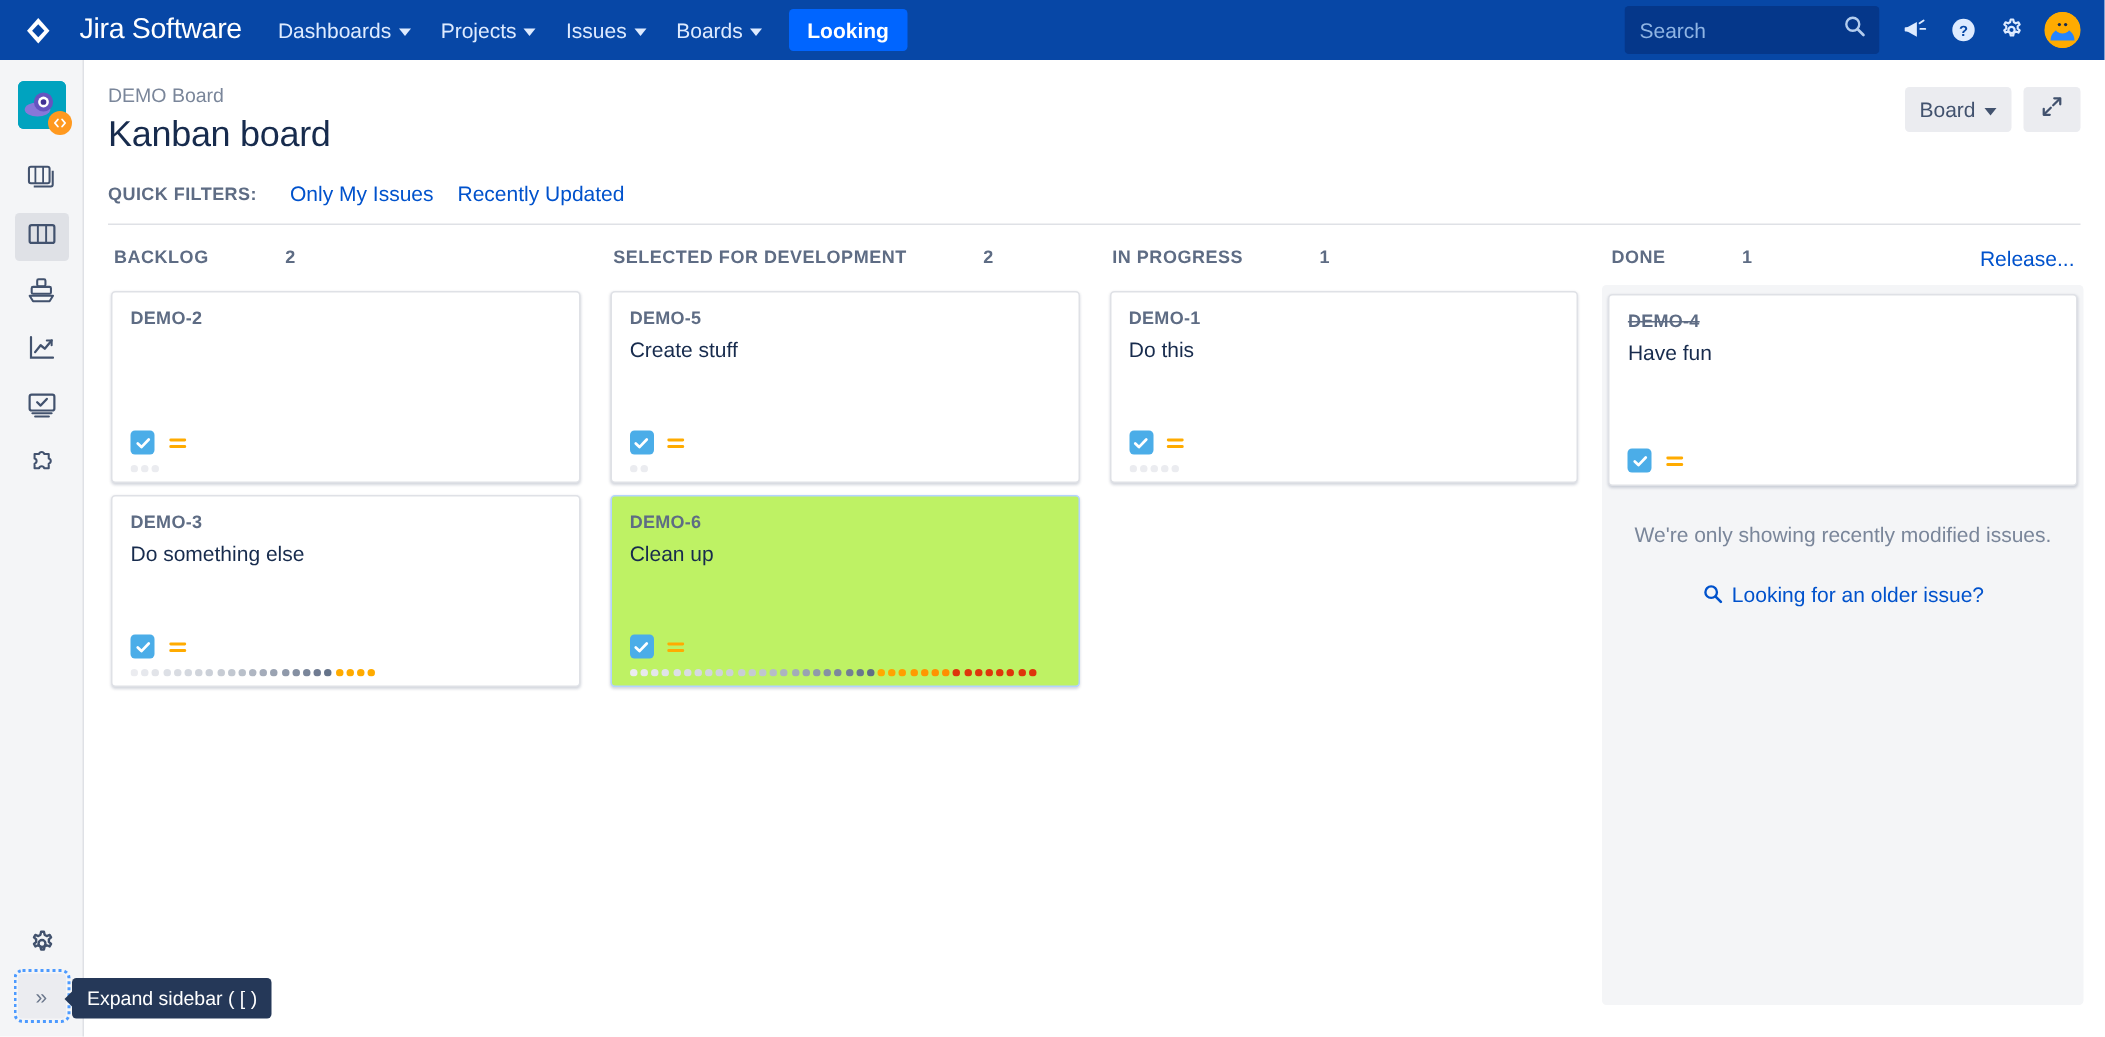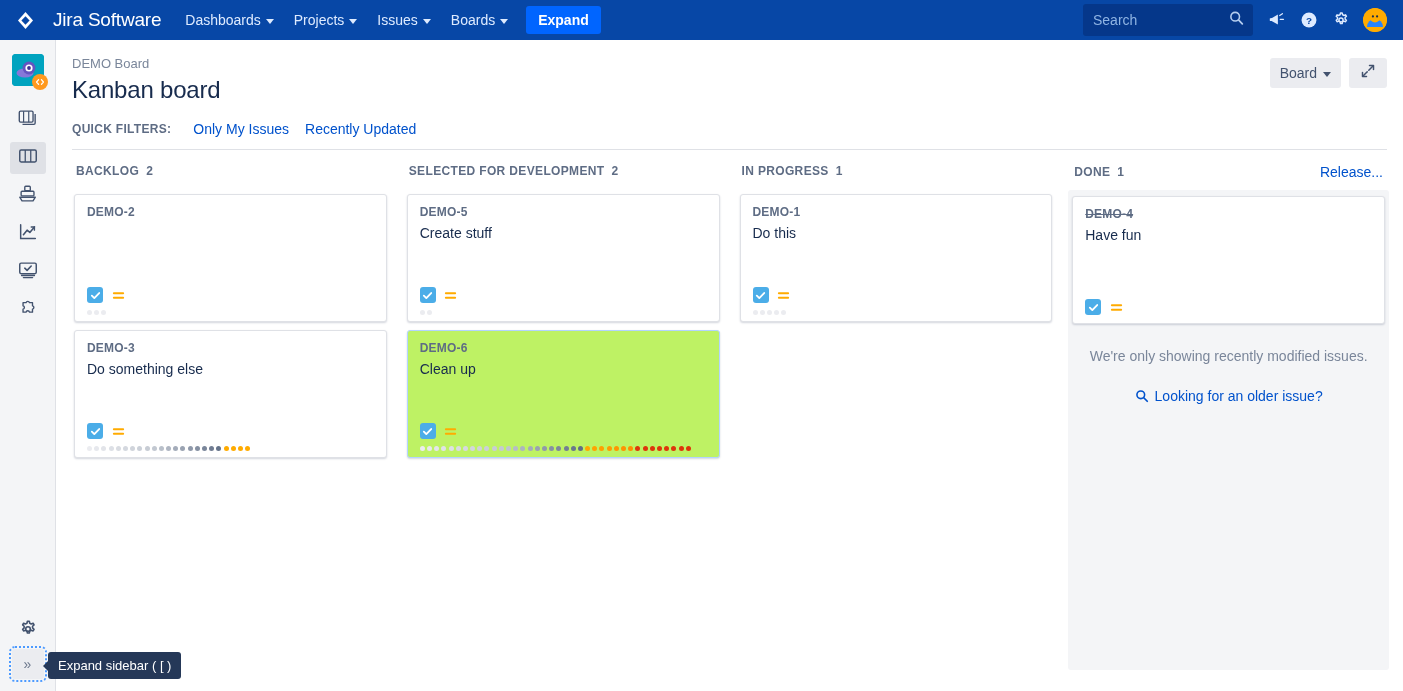--- a/index.html
+++ b/index.html
@@ -186,22 +186,22 @@
   
   .board {
     display: flex; padding: 0 8px; margin-top: 0px;
     height: 520px; align-items: stretch;
   }
   .column {
     flex: 1 1 0; min-width: 0; padding: 0 6px;
     display: flex; flex-direction: column;
   }
   .col-head {
-    display: flex; align-items: center;
-    padding: 14px 6px 10px 6px; min-height: 38px;
+    display: flex; 
+    padding: 14px 6px 10px 6px; min-height: 38px; gap: 44px;
   }
   .col-name {
     font-size: 12px; font-weight: 700; color: #5E6C84;
     letter-spacing: 0.35px; text-transform: uppercase;
   }
   .col-count {
     font-size: 12px; font-weight: 600; color: #5E6C84;
     margin-left: 7px;
   }
   .col-release {
@@ -282,21 +282,21 @@
       <span class="caret"></span>
     </div>
     <div class="nav-item">
       <span>Issues</span>
       <span class="caret"></span>
     </div>
     <div class="nav-item">
       <span>Boards</span>
       <span class="caret"></span>
     </div>
-    <div class="create-btn">Expand</div>
+    <div class="create-btn">Looking</div>
   </div>
 
   <div class="topnav-right">
     <div class="search-box">
       <input type="text" placeholder="Search" style="">
       <span class="search-icon-top">
         <svg width="15" height="15" viewBox="0 0 16 16">
           <circle cx="6.6" cy="6.6" r="4.6" fill="none" stroke="#B3CCEE" stroke-width="1.7"></circle>
           <line x1="10.1" y1="10.1" x2="14.2" y2="14.2" stroke="#B3CCEE" stroke-width="1.9" stroke-linecap="round"></line>
         </svg>

